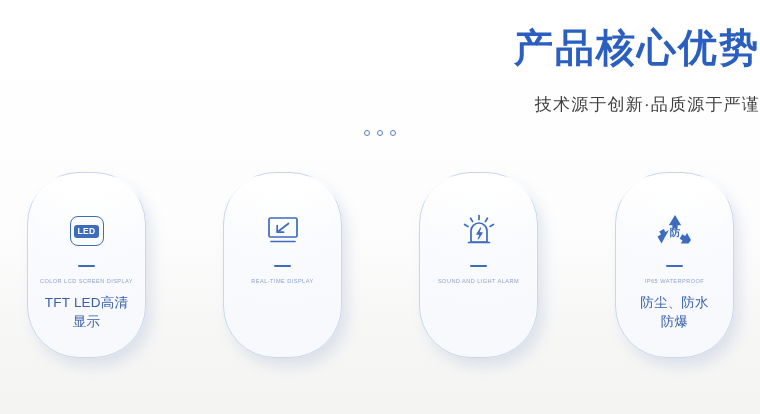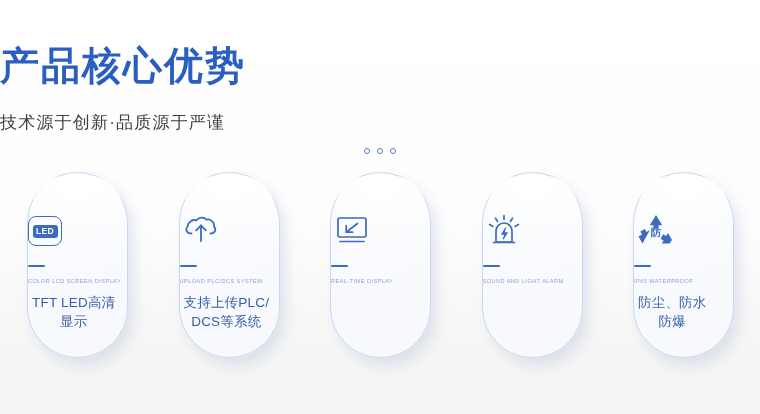--- a/index.html
+++ b/index.html
@@ -9,22 +9,22 @@
   }
   body {
     font-family: "Liberation Sans", "DejaVu Sans", sans-serif;
     background: linear-gradient(180deg, #ffffff 0%, #fdfdfd 55%, #f6f6f5 82%, #f4f4f3 100%);
     position: relative;
   }
 
   
   .header {
     width: 100%;
-    text-align: left;
-    padding-top: 44px;
+    text-align: right;
+    padding-top: 26px;
   }
   .page-title {
     font-size: 39px;
     font-weight: 700;
     color: #2a5fc0;
     letter-spacing: 2px;
     line-height: 1.15;
   }
   .page-subtitle {
     margin-top: 22px;
@@ -49,33 +49,33 @@
   
   .cards {
     position: absolute;
     left: 27px;
     top: 172px;
     width: 707px;
     display: flex;
     justify-content: space-between;
   }
   .card {
-    width: 101px;
+    width: 119px;
     height: 186px;
     border-radius: 52px;
     border: 1px solid #c8d6ef;
     background:
       radial-gradient(120% 70% at 50% 0%, #ffffff 0%, #fbfcfe 40%, #f7f9fd 100%);
     box-shadow:
       6px 8px 14px rgba(120,145,190,0.20),
       0 0 0 0 rgba(0,0,0,0),
       inset 0 1px 2px rgba(255,255,255,0.9);
     display: flex;
     flex-direction: column;
-    align-items: flex-start;
+    align-items: center;
     position: relative;
   }
   .card::after {
     
     content: "";
     position: absolute;
     left: 4px; right: 4px; top: 3px;
     height: 60px;
     border-radius: 50px 50px 40px 40px;
     background: linear-gradient(180deg, rgba(255,255,255,0.95), rgba(255,255,255,0));
@@ -168,35 +168,20 @@
         <div class="led-inner">LED</div>
       </div>
     </div>
     <div class="divider"></div>
     <div class="card-en">COLOR LCD SCREEN DISPLAY</div>
     <div class="card-cn" style="white-space:pre-line">TFT LED高清
 显示</div>
   </div>
 
 
-  <div class="card">
-    <div class="card-icon">
-      <svg width="42" height="36" viewBox="0 0 42 36">
-        <g fill="none" stroke="#3d6bbd" stroke-width="1.8" stroke-linecap="round" stroke-linejoin="round">
-          <path d="M11.5 20.5 C6.5 20.5 5 16.5 7.5 13.5 C8.2 9 12.5 6 16.5 7.4 C18.6 4 23.8 3.6 26.4 6.6 C30.6 5.8 34.6 9 34 13.5 C36.6 16.3 35.2 20.5 30.5 20.5"></path>
-          <path d="M21 12.5 L21 28"></path>
-          <path d="M16.2 17.4 L21 12.4 L25.8 17.4"></path>
-        </g>
-      </svg>
-    </div>
-    <div class="divider"></div>
-    <div class="card-en">UPLOAD PLC/DCS SYSTEM</div>
-    <div class="card-cn" style="white-space:pre-line">支持上传PLC/
-DCS等系统</div>
-  </div>
 
   <div class="card">
     <div class="card-icon">
       <svg width="42" height="34" viewBox="0 0 42 34">
         <g fill="none" stroke="#3d6bbd" stroke-width="1.7" stroke-linecap="round" stroke-linejoin="round">
           <rect x="7" y="4" width="28" height="19" rx="1.5"></rect>
           <path d="M26.5 9.5 L15.5 18"></path>
           <path d="M15.2 11.6 L15.2 18.2 L21.6 18.2"></path>
           <path d="M9 27.5 L33 27.5"></path>
         </g>

